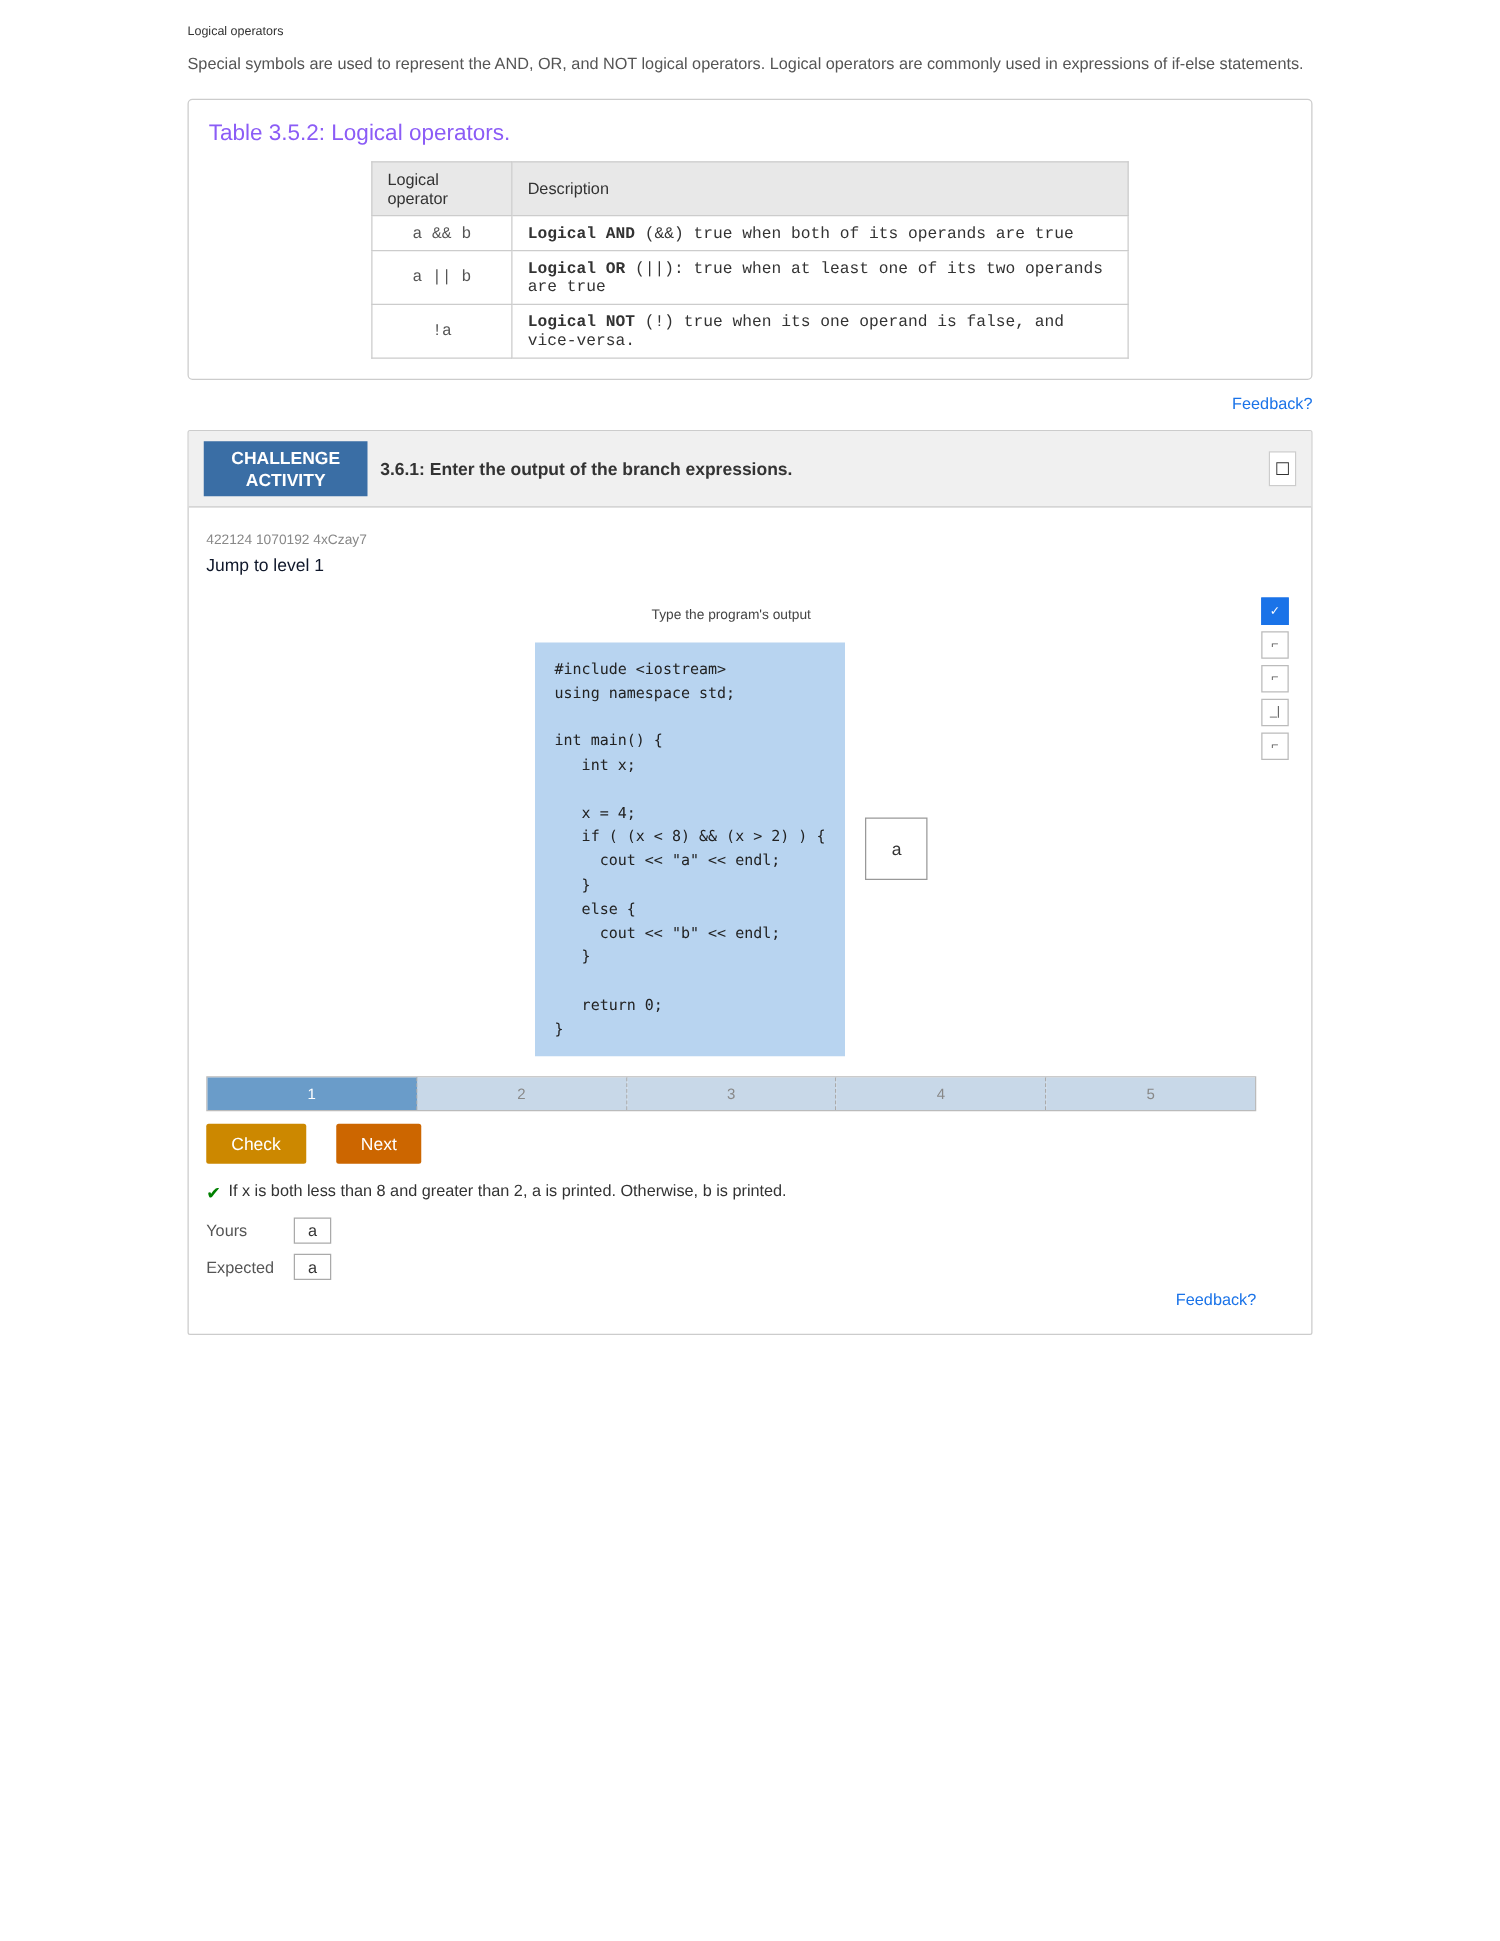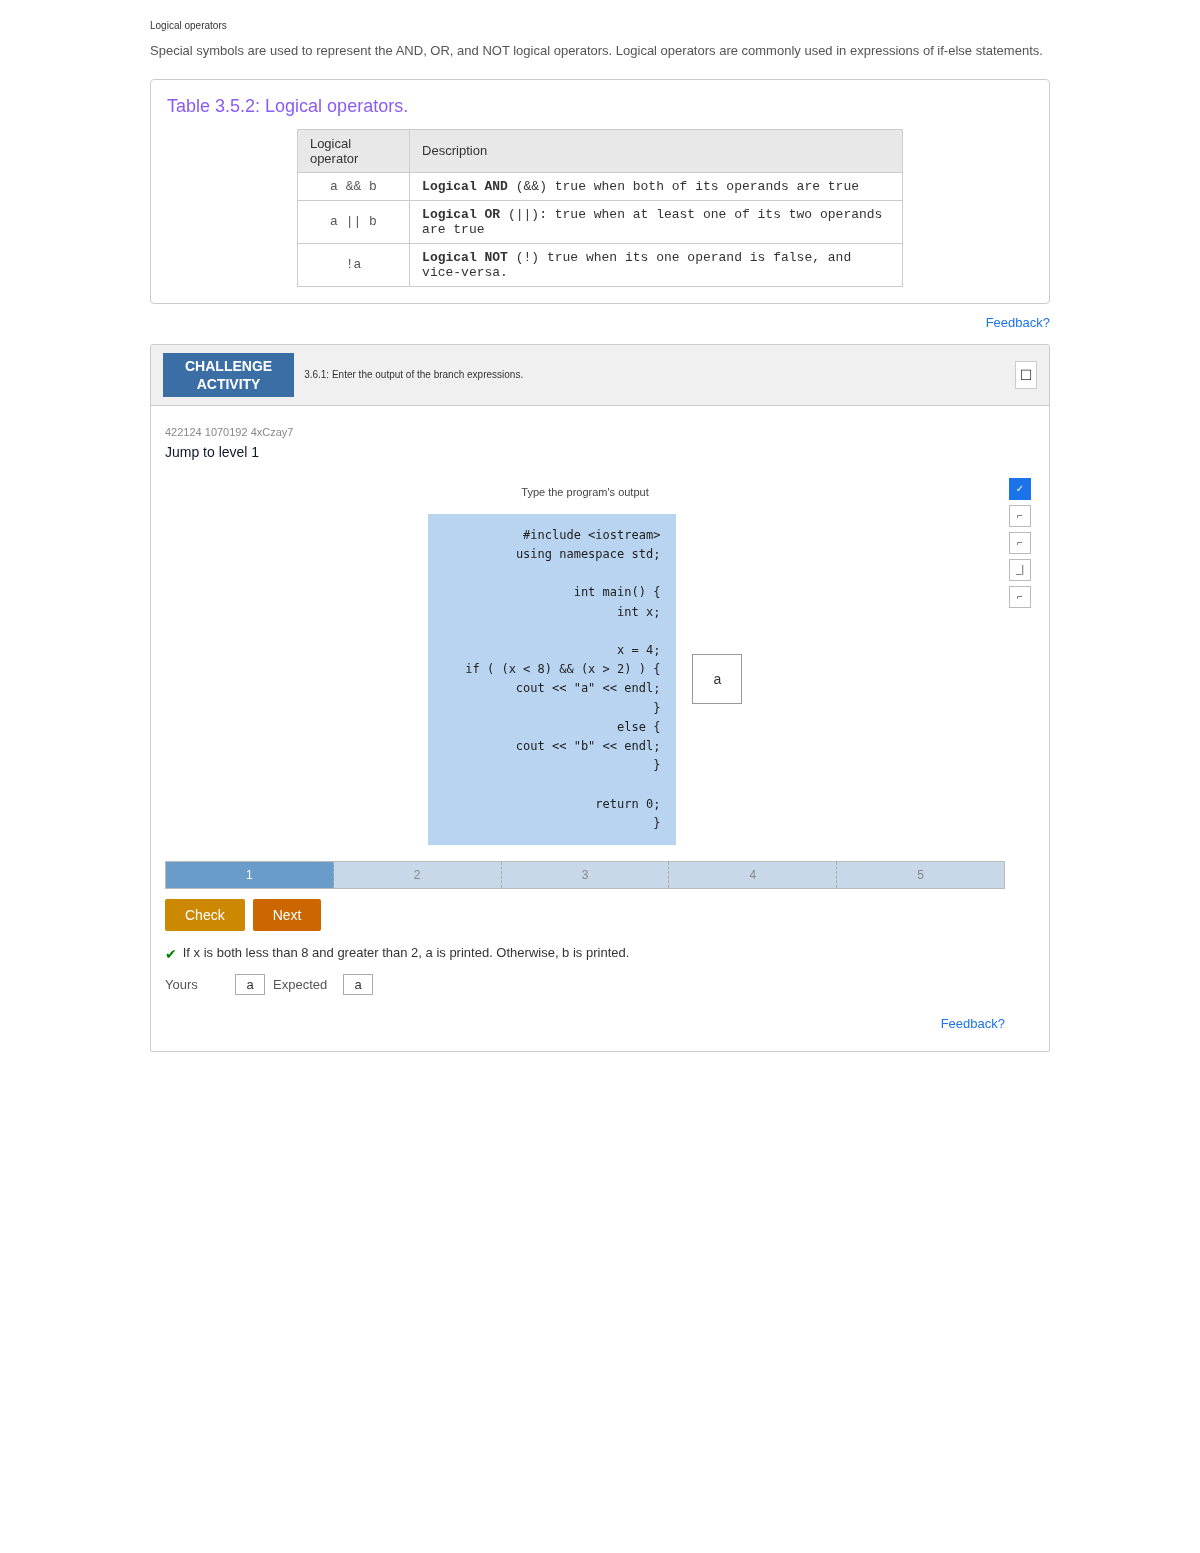--- a/index.html
+++ b/index.html
@@ -87,23 +87,24 @@
       color: #fff;
       font-size: 14px;
       font-weight: bold;
       padding: 4px 22px;
       text-align: center;
       margin-right: 10px;
       line-height: 1.3;
       min-width: 55px;
     }
     .challenge-title {
-      font-size: 10px;
+      font-size: 14px;
       color: #333;
       flex: 1;
+      font-weight: bold;
     }
     .challenge-bookmark {
       width: 22px;
       height: 28px;
       border: 1px solid #ccc;
       background: #fff;
       display: flex;
       align-items: center;
       justify-content: center;
       cursor: pointer;
@@ -134,21 +135,20 @@
       color: #444;
       margin: 12px 0 16px;
     }
 
     .code-area-wrapper {
       display: flex;
       align-items: center;
       justify-content: center;
       gap: 16px;
       margin-bottom: 16px;
-      text-align: right;
     }
 
     .code-block {
       background: #b8d4f0;
       padding: 12px 16px;
       font-family: monospace;
       font-size: 12px;
       line-height: 1.6;
       color: #222;
       min-width: 240px;
@@ -208,21 +208,21 @@
       color: #fff;
     }
     .progress-segment.inactive {
       background: #c8d8e8;
       color: #888;
     }
 
     
     .btn-row {
       display: flex;
-      gap: 8px;
+      gap: 24px;
       margin-bottom: 14px;
     }
     .btn-check {
       background: #cc8800;
       color: #fff;
       border: none;
       padding: 8px 20px;
       font-size: 14px;
       cursor: pointer;
       border-radius: 2px;
@@ -247,22 +247,23 @@
       gap: 6px;
     }
     .check-icon {
       color: green;
       font-size: 14px;
       margin-top: 1px;
     }
 
     .yours-expected {
       display: flex;
+      flex-direction: column;
       gap: 8px;
-      margin-bottom: 20px;
+      margin-bottom: 7px;
     }
     .ye-row {
       display: flex;
       align-items: center;
       gap: 10px;
       font-size: 13px;
     }
     .ye-label {
       min-width: 60px;
       color: #555;

